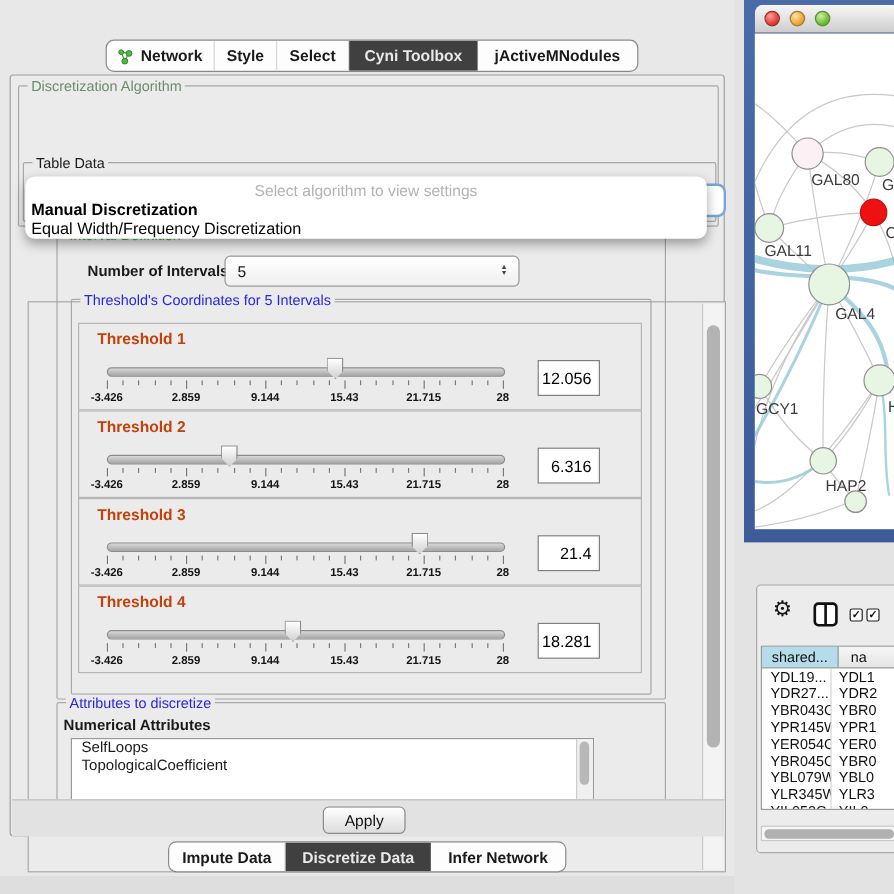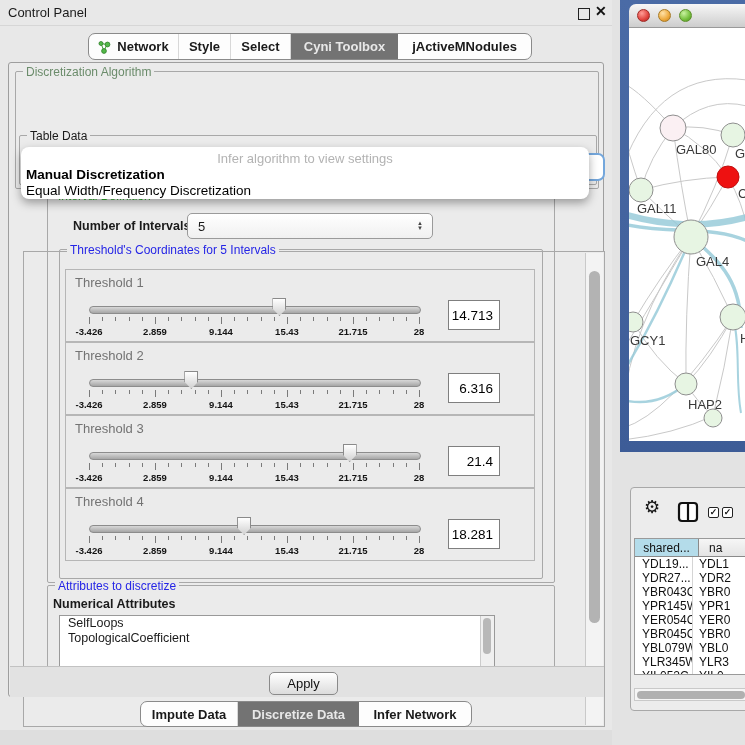--- a/index.html
+++ b/index.html
@@ -13,21 +13,21 @@
   
   .cp-window{position:absolute;left:0;top:0;width:612px;height:745px;background:#e8e8e8;}
   .cp-titlebar{position:absolute;left:0;top:0;width:612px;height:25px;border-bottom:1px solid #d6d6d6;}
   .cp-title{position:absolute;left:8px;top:5px;font-size:13px;color:#1a1a1a;}
   .float-btn{position:absolute;left:578px;top:8px;width:10px;height:10px;border:1.6px solid #222;background:transparent;}
   .close-btn{position:absolute;left:595px;top:3px;font-size:14px;font-weight:bold;color:#111;}
   
   .tabbar{position:absolute;left:88px;top:33px;width:442px;height:25px;background:#fdfdfd;border:1px solid #8a8a8a;border-radius:7px;overflow:hidden;display:flex;}
   .tab{height:100%;display:flex;align-items:center;justify-content:center;font-size:13px;font-weight:bold;color:#1a1a1a;border-right:1px solid #d8d8d8;box-sizing:border-box;}
   .tab:last-child{border-right:none;}
-  .tab.sel{background:#737373;color:#e8e8e8;border-right:none;}
+  .tab.sel{background:#404040;color:#e8e8e8;border-right:none;}
   .tab .nicon{margin-right:6px;display:inline-block;line-height:0;}
   
   .content{position:absolute;left:8px;top:62px;width:596px;height:635px;background:#ebebeb;border:1px solid #9e9e9e;border-radius:3px;box-sizing:border-box;}
   .fieldset{position:absolute;border:1px solid #a8a8a8;border-radius:2px;}
   .legend{position:absolute;font-size:12px;background:#ebebeb;padding:0 3px;white-space:nowrap;}
   .legend.green{color:#2db82d;}
   .legend.blue{color:#2525e6;}
   .legend.gray-green{color:#6b8c6b;}
   .legend.black{color:#1a1a1a;}
   .combo{position:absolute;background:linear-gradient(180deg,#ffffff,#f0f0f0);border:1px solid #9a9a9a;border-radius:5px;font-size:13px;color:#1a1a1a;box-sizing:border-box;}
@@ -41,21 +41,21 @@
   .popup .prompt{position:absolute;left:0;top:4px;width:100%;text-align:center;font-size:13px;color:#b3b3b3;}
   .popup .opt1{position:absolute;left:5px;top:20px;font-size:13.5px;font-weight:bold;color:#000;}
   .popup .opt2{position:absolute;left:5px;top:36px;font-size:13.5px;color:#000;}
   
   .scrollpane{position:absolute;left:14px;top:188px;width:582px;height:476px;border:1px solid #a8a8a8;box-sizing:border-box;background:#ebebeb;}
   .vscroll{position:absolute;right:1px;top:1px;width:17px;height:472px;background:#f3f3f3;border-left:1px solid #c9c9c9;}
   .vscroll .thumb{position:absolute;left:2.5px;top:18px;width:11px;height:352px;background:#b3b3b3;border-radius:6px;}
   .hint-label{position:absolute;font-weight:bold;font-size:12.5px;color:#1a1a1a;}
   
   .th-panel{position:absolute;left:64px;width:470px;height:73px;border:1px solid #b6b6b6;background:#ebebeb;box-sizing:border-box;}
-  .th-title{position:absolute;left:9px;top:5px;font-size:13px;font-weight:normal;color:#737373;}
+  .th-title{position:absolute;left:15px;top:5px;font-size:13px;font-weight:bold;color:#c2410c;}
   .th-track{position:absolute;left:23px;top:36px;width:330px;height:6px;border:1px solid #8c8c8c;border-radius:4px;
             background:linear-gradient(180deg,#d8d8d8,#a6a6a6);}
   .th-zone{position:absolute;left:23px;top:27px;width:330px;height:22px;}
   .th-thumb{position:absolute;top:1px;width:14px;height:18px;transform:translateX(-50%);
             background:linear-gradient(180deg,#ffffff,#d2d2d2);border:1px solid #8a8a8a;box-sizing:border-box;
             clip-path:polygon(0 0,100% 0,100% 58%,50% 100%,0 58%);}
   .th-ticks{position:absolute;left:23px;top:47px;width:330px;height:8px;}
   .tick{position:absolute;top:0;width:1px;height:4px;background:#7a7a7a;}
   .tick.major{height:7px;}
   .th-labels{position:absolute;left:23px;top:56px;width:330px;height:11px;}
@@ -103,25 +103,20 @@
   .tp-hscroll .thumb{position:absolute;left:2px;top:1.5px;width:108px;height:8px;background:#b0b0b0;border-radius:4px;}
   svg text{font-family:"Liberation Sans",sans-serif;}
 </style>
 </head>
 <body>
 
 <div class="screen">
 
   <div class="cp-window">
 
-    <div class="cp-titlebar">
-      <div class="cp-title">Control Panel</div>
-      <div class="float-btn"></div>
-      <div class="close-btn">✕</div>
-    </div>
 
     <div class="tabbar">
       <div class="tab" style="width:90px;">
         <span class="nicon">
           <svg width="13" height="14" viewBox="0 0 13 14">
             <line x1="3" y1="3.5" x2="9" y2="4.5" stroke="#3f9c36" stroke-width="1"></line>
             <line x1="9" y1="4.5" x2="6" y2="11" stroke="#3f9c36" stroke-width="1"></line>
             <line x1="3" y1="3.5" x2="6" y2="11" stroke="#3f9c36" stroke-width="1"></line>
             <circle cx="3" cy="3.5" r="2" fill="#52b948" stroke="#2f7d28" stroke-width="0.8"></circle>
             <circle cx="9.5" cy="4.5" r="2.4" fill="#52b948" stroke="#2f7d28" stroke-width="0.8"></circle>
@@ -154,21 +149,21 @@
       <div class="legend black" style="left:18px;top:66px;">Table Data</div>
       <div class="combo" style="left:18px;top:88px;width:562px;height:26px;">
         <span class="cv">galFiltered.sif default node</span>
         <span class="spinner">
           <span>▲</span>
             <span>▼</span>
         </span>
       </div>
 
       <div class="popup">
-        <div class="prompt">Infer algorithm to view settings</div>
+        <div class="prompt">Select algorithm to view settings</div>
         <div class="opt1">Manual Discretization</div>
         <div class="opt2">Equal Width/Frequency Discretization</div>
       </div>
 
       <div class="scrollpane">
         <div class="vscroll">
           <div class="thumb"></div>
         </div>
       </div>
 
@@ -222,21 +217,21 @@
             <div class="tick major" style="left: 100%;"></div>
           </div>
         <div class="th-labels">
             <span style="left: 0%;">-3.426</span>
             <span style="left: 20%;">2.859</span>
             <span style="left: 40%;">9.144</span>
             <span style="left: 60%;">15.43</span>
             <span style="left: 80%;">21.715</span>
             <span style="left: 100%;">28</span>
           </div>
-        <div class="th-value">14.713</div>
+        <div class="th-value">12.056</div>
       </div>
       <div class="th-panel" style="left:56px;top:279px;">
         <div class="th-title">Threshold 2</div>
         <div class="th-track"></div>
         <div class="th-zone">
             <div class="th-thumb" style="left: 30.9998%;"></div>
           </div>
         <div class="th-ticks">
             <div class="tick major" style="left: 0%;"></div>
             <div class="tick" style="left: 4%;"></div>

